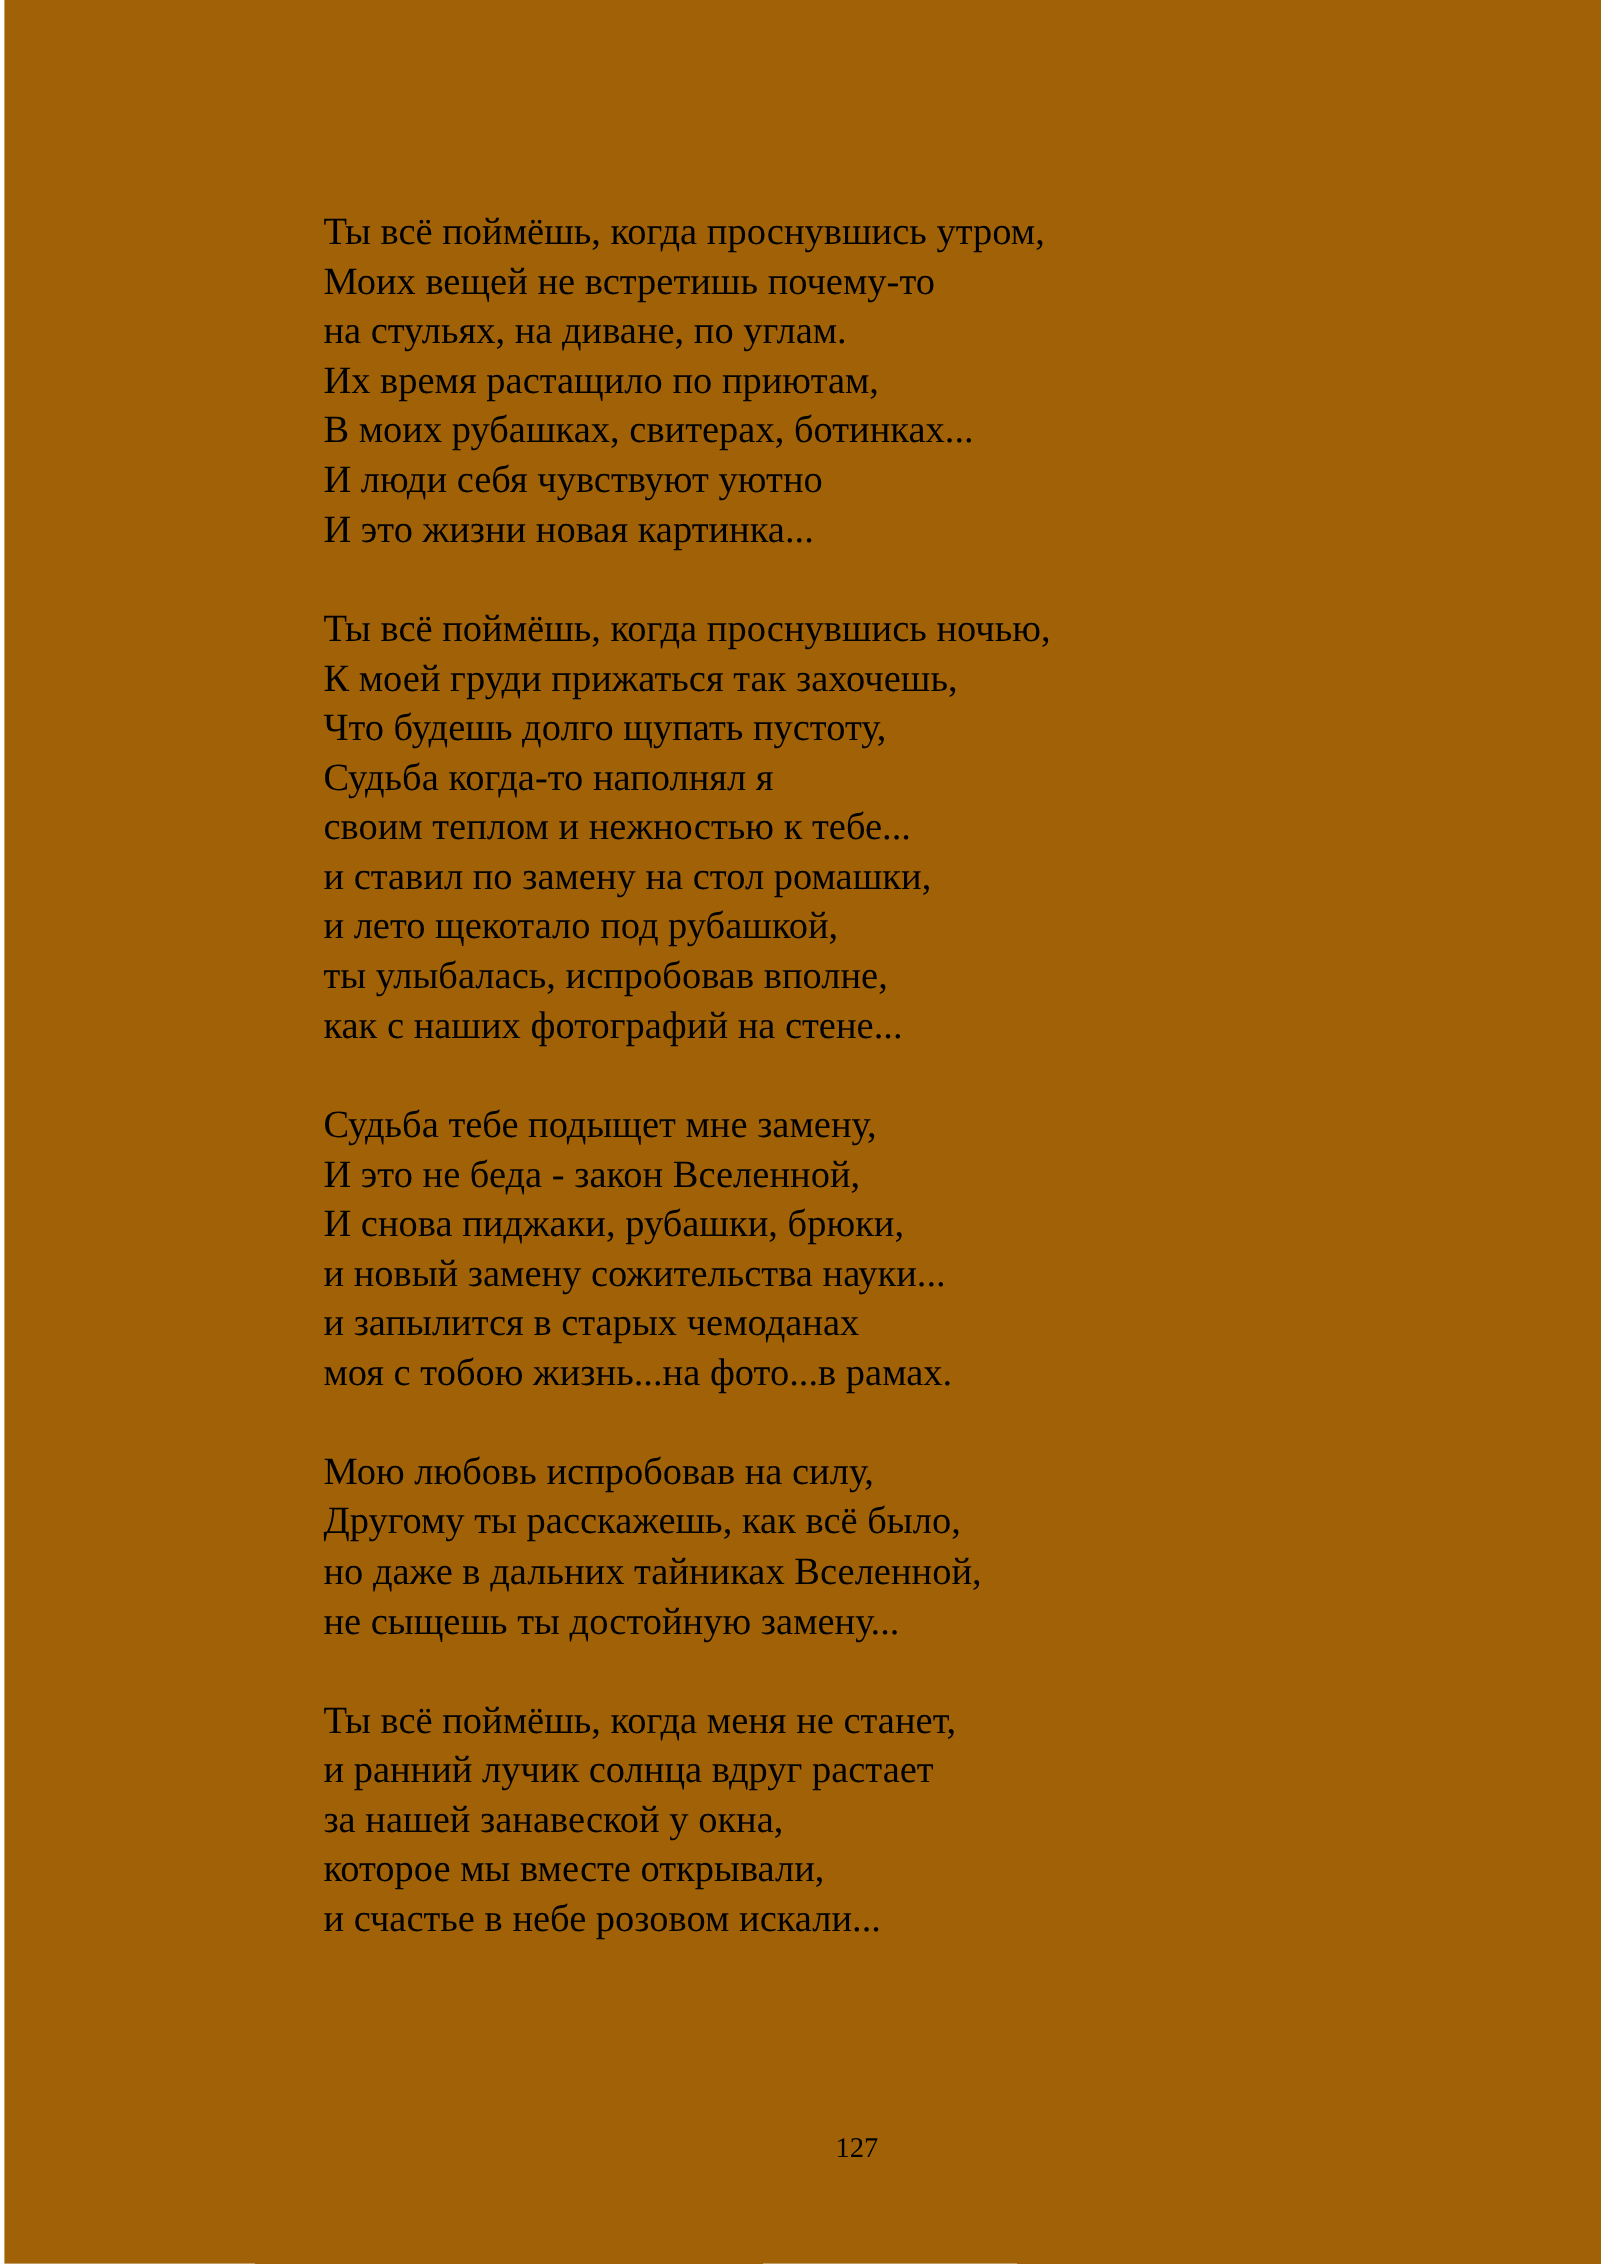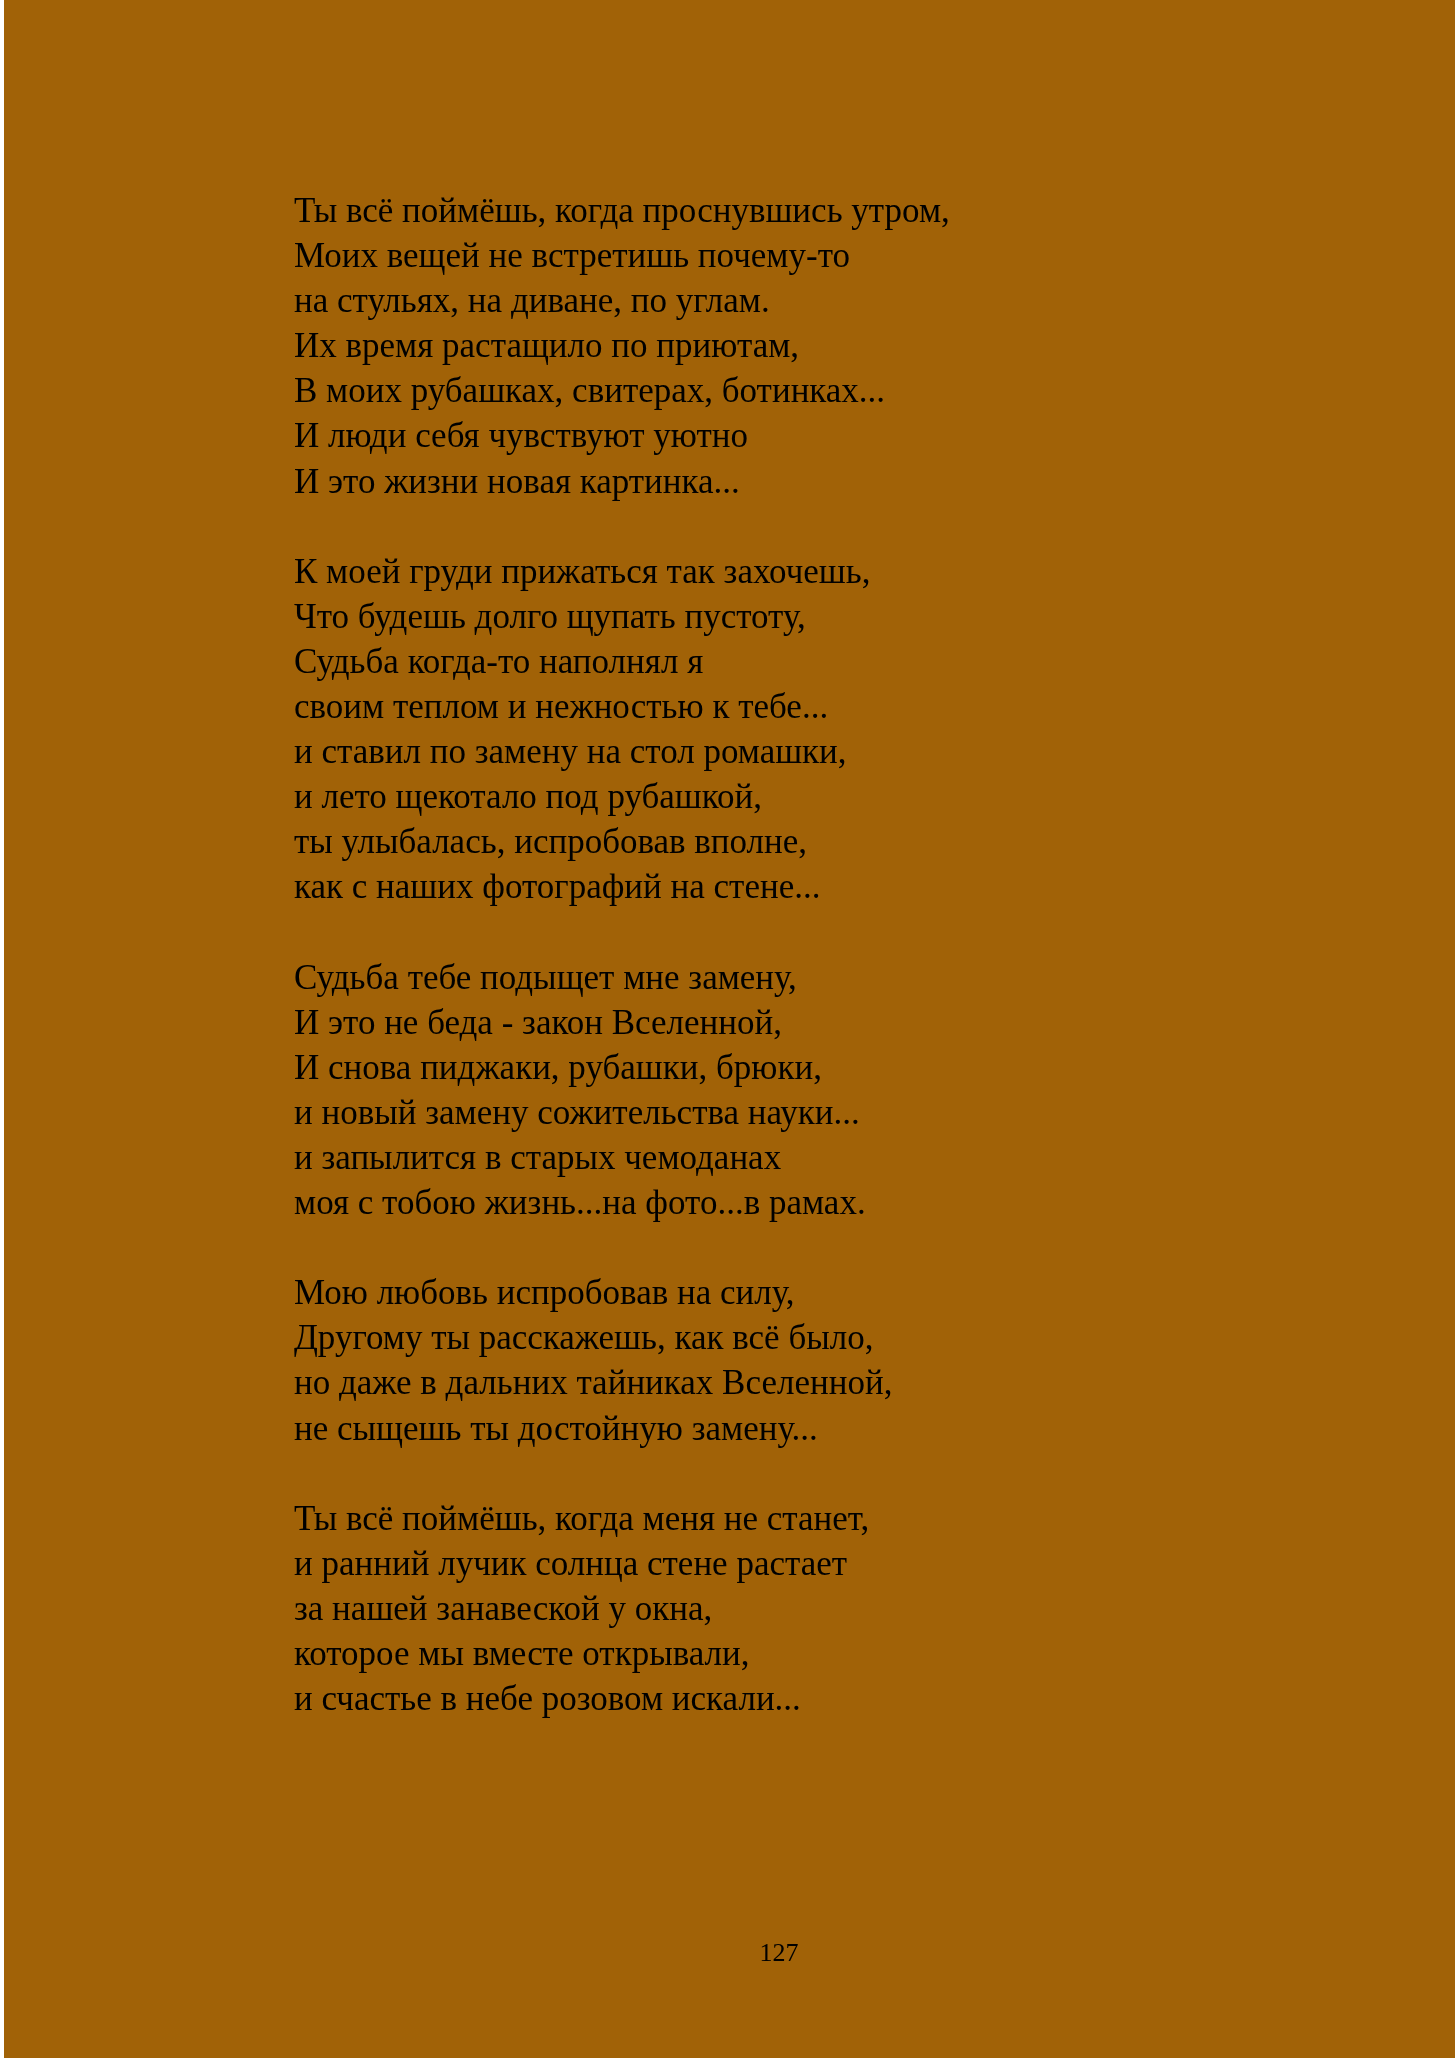--- a/index.html
+++ b/index.html
@@ -27,20 +27,21 @@
     <div class="stanza">
       <span class="line">Ты всё поймёшь, когда проснувшись утром,</span>
       <span class="line">Моих вещей не встретишь почему-то</span>
       <span class="line">на стульях, на диване, по углам.</span>
       <span class="line">Их время растащило по приютам,</span>
       <span class="line">В моих рубашках, свитерах, ботинках...</span>
       <span class="line">И люди себя чувствуют уютно</span>
       <span class="line">И это жизни новая картинка...</span>
     </div>
     <div class="stanza">
+      <span class="line">Ты всё поймёшь, когда проснувшись ночью,</span>
       <span class="line">К моей груди прижаться так захочешь,</span>
       <span class="line">Что будешь долго щупать пустоту,</span>
       <span class="line">Судьба когда-то наполнял я</span>
       <span class="line">своим теплом и нежностью к тебе...</span>
       <span class="line">и ставил по замену на стол ромашки,</span>
       <span class="line">и лето щекотало под рубашкой,</span>
       <span class="line">ты улыбалась, испробовав вполне,</span>
       <span class="line">как с наших фотографий на стене...</span>
     </div>
     <div class="stanza">
@@ -52,20 +53,20 @@
       <span class="line">моя с тобою жизнь...на фото...в рамах.</span>
     </div>
     <div class="stanza">
       <span class="line">Мою любовь испробовав на силу,</span>
       <span class="line">Другому ты расскажешь, как всё было,</span>
       <span class="line">но даже в дальних тайниках Вселенной,</span>
       <span class="line">не сыщешь ты достойную замену...</span>
     </div>
     <div class="stanza">
       <span class="line">Ты всё поймёшь, когда меня не станет,</span>
-      <span class="line">и ранний лучик солнца стене растает</span>
+      <span class="line">и ранний лучик солнца вдруг растает</span>
       <span class="line">за нашей занавеской у окна,</span>
       <span class="line">которое мы вместе открывали,</span>
       <span class="line">и счастье в небе розовом искали...</span>
     </div>
   </div>
   <div class="page-number">127</div>
 </div>
 
 </body></html>

